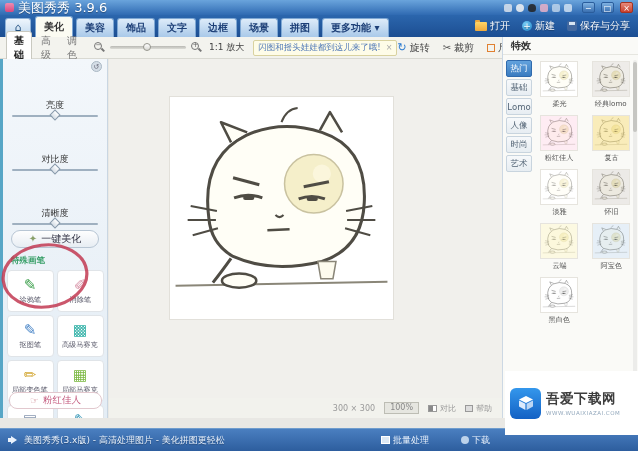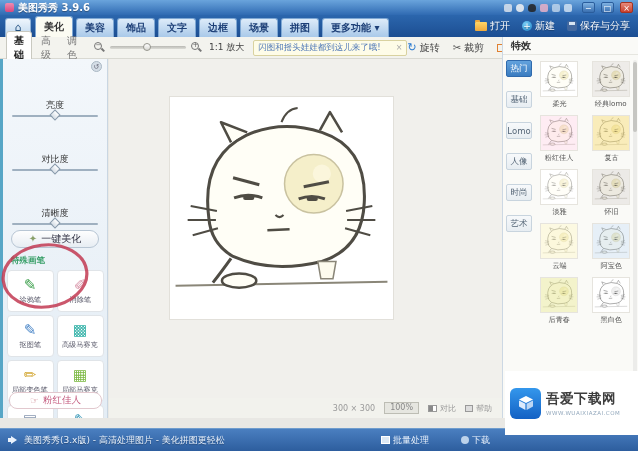--- a/index.html
+++ b/index.html
@@ -3,21 +3,21 @@
 <meta charset="utf-8">
 <style>
   * { margin:0; padding:0; box-sizing:border-box; }
   body { background:#555; font-family:"DejaVu Sans","Liberation Sans",sans-serif; }
   .app { position:relative; width:638px; height:451px; overflow:hidden; background:#e9e8e4; font-family:"DejaVu Sans","Liberation Sans",sans-serif; }
 
   
   .titlebar { position:absolute; left:0; top:0; width:638px; height:15px;
     background:linear-gradient(#6aa4dc,#2f6ab2); display:flex; align-items:center; padding:0 5px; }
   .app-icon { width:9px; height:9px; background:linear-gradient(#f08ab0,#d8487e); border-radius:2px; margin-right:4px; }
-  .title-text { color:#fff; font-size:10px; font-weight:bold; text-shadow:0 1px 1px rgba(0,0,0,.35); white-space:nowrap; }
+  .title-text { color:#fff; font-size:13px; font-weight:normal; text-shadow:0 1px 1px rgba(0,0,0,.35); white-space:nowrap; }
   .tb-spacer { flex:1; }
   .tray { display:flex; gap:4px; align-items:center; margin-right:10px; }
   .tray-ic { width:8px; height:8px; border-radius:2px; opacity:.85; }
   .tray-ic.c1{background:#d9e2ec;} .tray-ic.c2{background:#f3f3f3;border-radius:50%;}
   .tray-ic.c3{background:#222; border-radius:50% 50% 40% 40%;} .tray-ic.c4{background:#e8b0c8;}
   .tray-ic.c5{background:#bcd2ea;} .tray-ic.c6{background:#cfe0f2;}
   .win-controls { display:flex; gap:6px; }
   .win-btn { width:13px; height:11px; color:#fff; font-size:8px; line-height:11px; text-align:center;
     background:linear-gradient(#7fb2e2,#3a6fb0); border:1px solid #2a5d9c; border-radius:2px; }
   .win-btn.close { background:linear-gradient(#e88a7a,#c8402e); border-color:#a33322; }
@@ -50,21 +50,21 @@
   .zoom-group { display:flex; align-items:center; gap:5px; margin-left:8px; }
   .mag { position:relative; width:11px; height:11px; display:inline-block; }
   .mag::before { content:""; position:absolute; left:0; top:0; width:6px; height:6px; border:1.5px solid #777; border-radius:50%; }
   .mag::after { content:""; position:absolute; left:7px; top:7px; width:4px; height:1.5px; background:#777; transform:rotate(45deg); }
   .mag .sign { position:absolute; left:1px; top:-1px; width:7px; text-align:center; font-size:7px; color:#666; }
   .zoom-slider { width:76px; height:3px; background:linear-gradient(#b9b9b4,#dcdcd6); border-radius:2px; position:relative; }
   .zoom-thumb { position:absolute; left:44%; top:-3px; width:8px; height:8px; border-radius:50%;
     background:linear-gradient(#fff,#d8d8d2); border:1px solid #96968e; }
   .zoom-label { font-size:9px; color:#444; margin-left:2px; white-space:nowrap; }
   .bubble { margin-left:9px; background:#fefce8; border:1px solid #d9d2a0; border-radius:2px;
-    font-size:8.5px; color:#4f78b7; padding:1px 4px; display:flex; align-items:center; gap:15px; white-space:nowrap; }
+    font-size:8.5px; color:#4f78b7; padding:1px 4px; display:flex; align-items:center; gap:5px; white-space:nowrap; }
   .bubble-close { color:#aaa; font-size:8px; }
   .tool-actions { margin-left:auto; display:flex; align-items:center; gap:13px; padding-right:10px; }
   .tool-action { display:flex; align-items:center; gap:3px; font-size:10px; color:#444; white-space:nowrap; }
   .icon-rotate { color:#2a7ad0; font-size:11px; line-height:1; }
   .icon-crop { color:#555; font-size:10px; line-height:1; }
   .icon-size { width:8px; height:8px; border:1.5px solid #e08030; }
 
   
   .edge-left { position:absolute; left:0; top:59px; width:3px; height:359px; background:#57a6c6; }
   .sidebar { position:absolute; left:3px; top:59px; width:105px; height:359px;
@@ -107,21 +107,21 @@
   .zoom-box { border:1px solid #bdbdb4; background:#e6e6e0; color:#888; padding:0 5px; font-size:8px; line-height:10px; }
   .icon-compare { width:9px; height:7px; border:1px solid #999; background:linear-gradient(90deg,#8a8a8a 50%,#fff 50%); }
   .icon-help { width:8px; height:7px; border:1px solid #999; background:#ddd; }
   .bottom-strip { position:absolute; left:0; top:418px; width:638px; height:10px; background:#e9e8e4; }
 
   
   .fx-panel { position:absolute; left:502px; top:37px; width:136px; height:381px; background:#fafaf7;
     border-left:1px solid #ccd8e4; }
   .fx-header { height:18px; display:flex; align-items:center; padding-left:8px; font-size:10px;
     font-weight:bold; color:#333; border-bottom:1px solid #e6e6e0; }
-  .fx-cats { position:absolute; left:3px; top:23px; width:26px; display:flex; flex-direction:column; gap:14px;text-align:center; }
+  .fx-cats { position:absolute; left:3px; top:23px; width:26px; display:flex; flex-direction:column; gap:2px;text-align:center; }
   .fx-cat { height:17px; background:linear-gradient(#f7f9fb,#e7edf2); border:1px solid #c8d4de;
     border-radius:2px; font-size:8.5px; color:#567; display:flex; align-items:center; justify-content:center; }
   .fx-cat.active { background:linear-gradient(#63a2dd,#3a7cc0); color:#fff; border-color:#2f6aad; }
   .fx-grid { position:absolute; left:33px; top:24px; width:98px; display:grid;
     grid-template-columns:1fr 1fr; column-gap:6px; row-gap:6px; }
   .fx-item { display:flex; flex-direction:column; align-items:center; gap:2px; }
   .fx-thumb { width:38px; height:36px; background:#fff; border:1px solid #e6e4de; position:relative; overflow:hidden; }
   .fx-thumb svg { width:100%; height:100%; display:block; }
   .fx-thumb::after { content:""; position:absolute; inset:0; }
   .t0::after{background:rgba(255,255,255,.12);} .t1::after{background:rgba(90,70,40,.10);}
@@ -429,28 +429,20 @@
       </div>
       <div class="fx-item">
         <span class="fx-thumb t7">
             <svg>
               <use href="#cat-art"></use>
             </svg>
           </span>
         <span class="fx-label">阿宝色</span>
       </div>
       <div class="fx-item">
-        <span class="fx-thumb t8">
-            <svg>
-              <use href="#cat-art"></use>
-            </svg>
-          </span>
-        <span class="fx-label">后青春</span>
-      </div>
-      <div class="fx-item">
         <span class="fx-thumb t9">
             <svg>
               <use href="#cat-art"></use>
             </svg>
           </span>
         <span class="fx-label">黑白色</span>
       </div>
     </div>
     <div class="fx-scroll">
       <span class="fx-scroll-thumb"></span>

